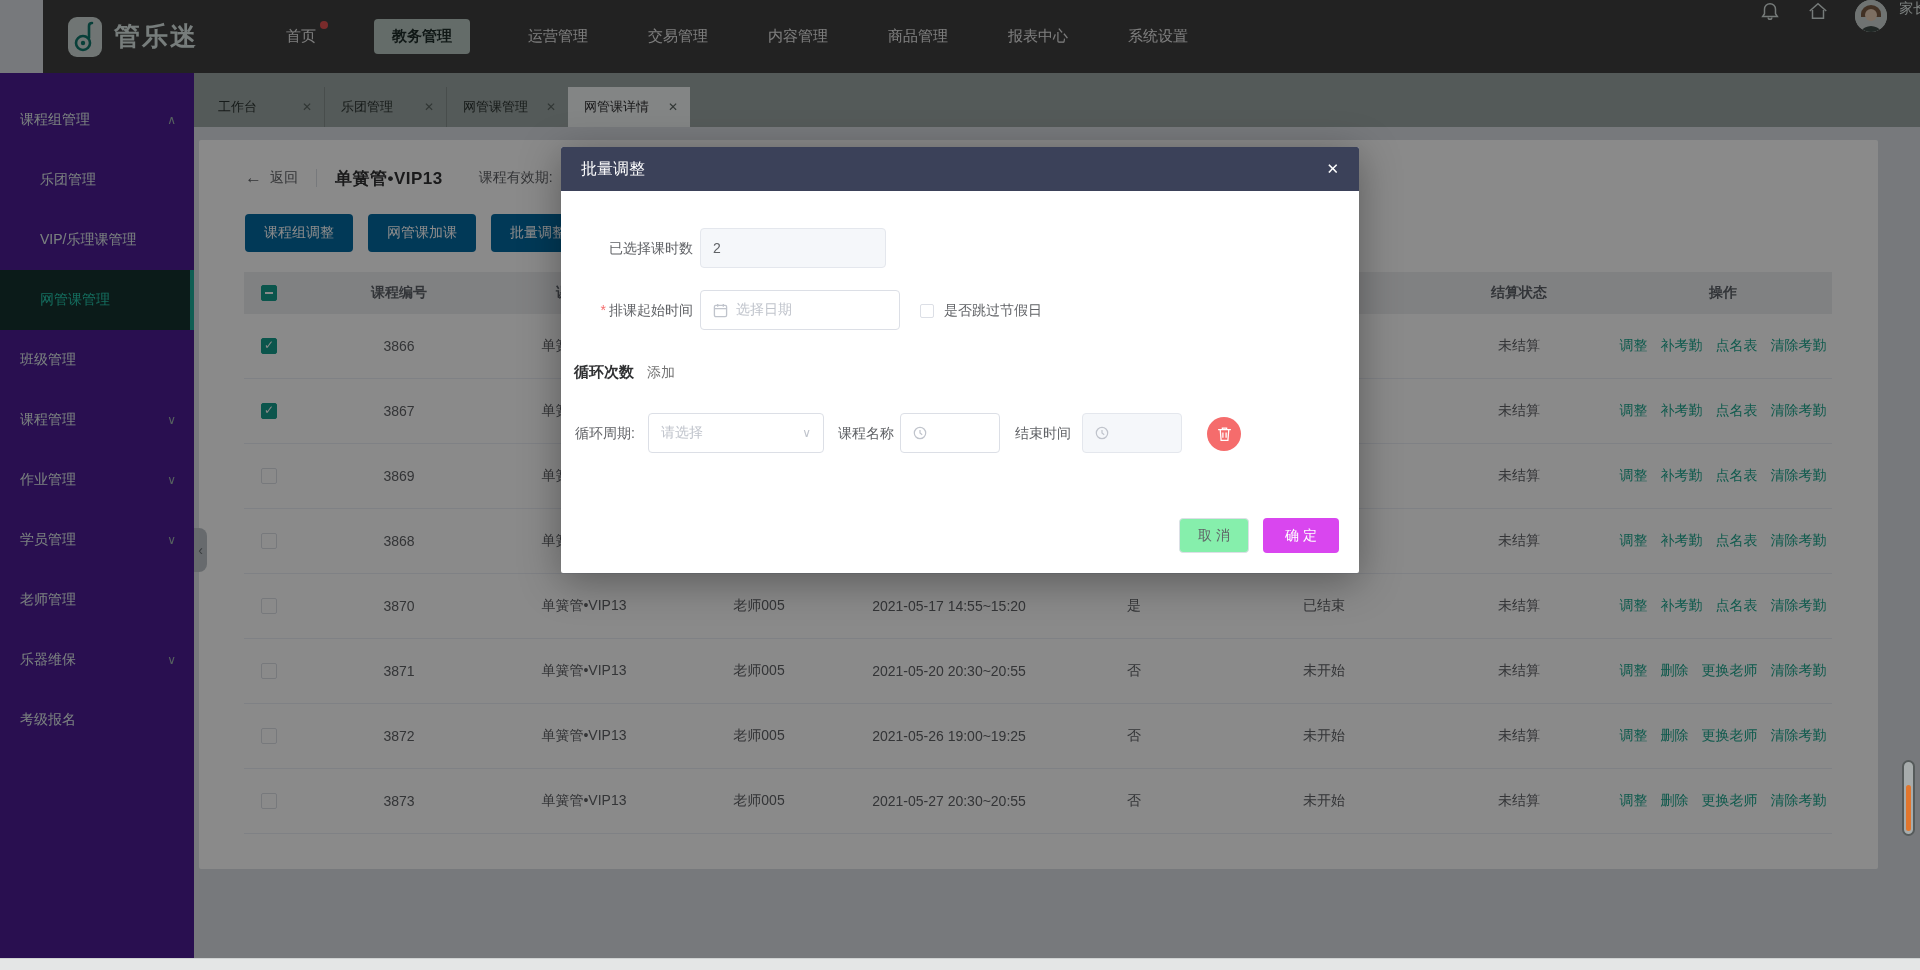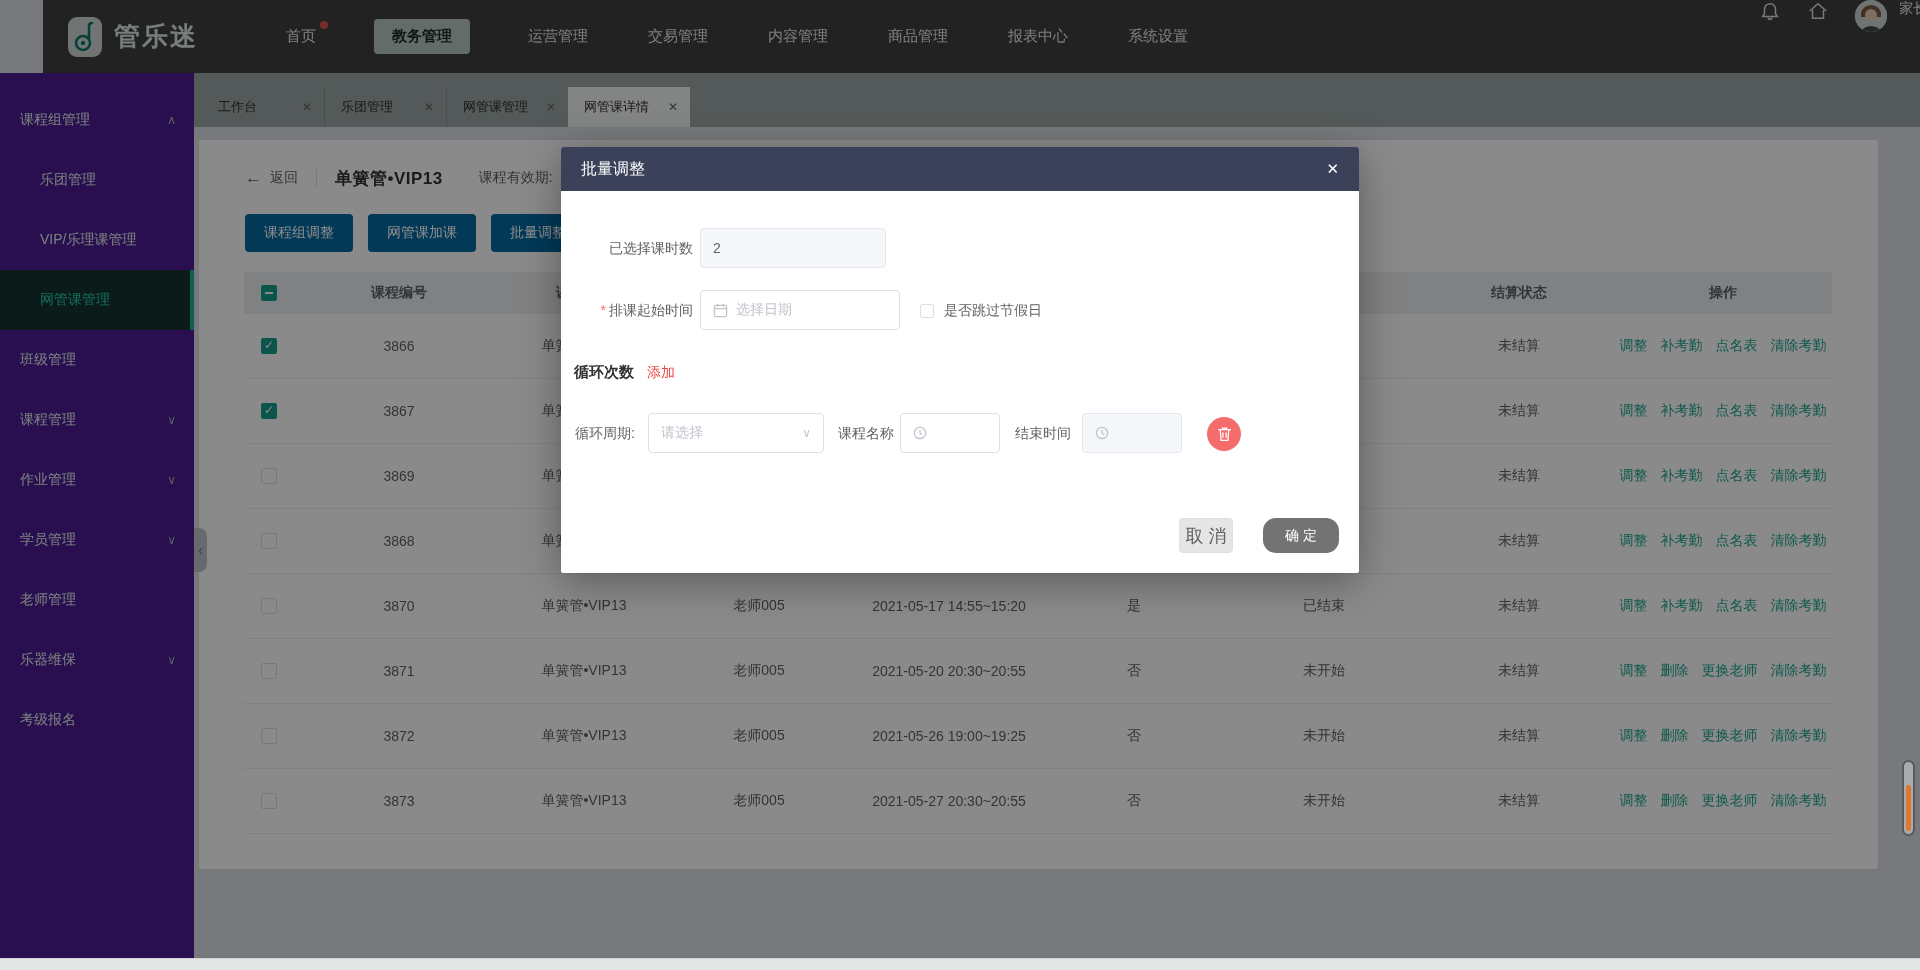--- a/index.html
+++ b/index.html
@@ -75,27 +75,27 @@
   .modal-title { color:#FFFFFF; font-size:16px; }
   .modal-close { color:#FFFFFF; font-size:15px; cursor:pointer; }
   .m-label { position:absolute; font-size:14px; color:#606266; text-align:right; }
   .m-input { position:absolute; height:40px; border:1px solid #DCDFE6; border-radius:4px; background:#FFF;
     display:flex; align-items:center; padding:0 12px; font-size:14px; color:#606266; gap:8px; }
   .m-input.disabled { background:#F5F7FA; border-color:#E4E7ED; }
   .placeholder { color:#C0C4CC; }
   .req { color:#F56C6C; margin-right:3px; }
   .m-check { position:absolute; display:flex; align-items:center; gap:10px; font-size:14px; color:#606266; }
   .section-label { position:absolute; font-size:15px; font-weight:bold; color:#303133; }
-  .add-link { position:absolute; font-size:14px; color:#ef4444; cursor:pointer; }
+  .add-link { position:absolute; font-size:14px; color:#737373; cursor:pointer; }
   .sel-chevron { margin-left:auto; color:#C0C4CC; font-size:12px; }
   .del-btn { position:absolute; width:34px; height:34px; border-radius:50%; background:#F56C6C; border:none; cursor:pointer;
     display:flex; align-items:center; justify-content:center; }
-  .btn-cancel { position:absolute; width:54px; height:35px; background:#e5e5e5; border:1px solid #DCDFE6; border-radius:4px;
-    font-size:18px; color:#606266; cursor:pointer; }
-  .btn-confirm { position:absolute; width:76px; height:35px; background:#737373; border:none; border-radius:13px;
+  .btn-cancel { position:absolute; width:70px; height:35px; background:#86efac; border:1px solid #DCDFE6; border-radius:4px;
+    font-size:14px; color:#606266; cursor:pointer; }
+  .btn-confirm { position:absolute; width:76px; height:35px; background:#d946ef; border:none; border-radius:4px;
     font-size:14px; color:#FFFFFF; cursor:pointer; }
 
   
   .bottom-strip { position:absolute; left:0; top:958px; width:1920px; height:12px; background:#E4E6E6; z-index:70; border-top:1px solid #CFD2D2; }
   .v-scroll { position:absolute; left:1902px; top:760px; width:13px; height:76px; border:2px solid #565B5B; border-radius:7px; background:#A7ACAC; z-index:70; }
   .v-thumb { position:absolute; left:2px; bottom:3px; width:5px; height:46px; border-radius:3px; background:#E2762D; }
 </style>
 </head>
 <body>
 

